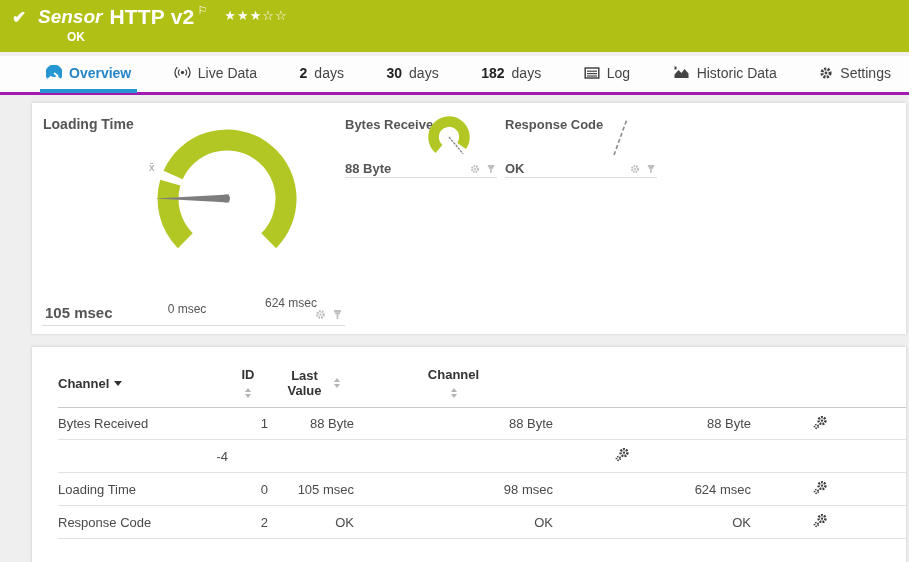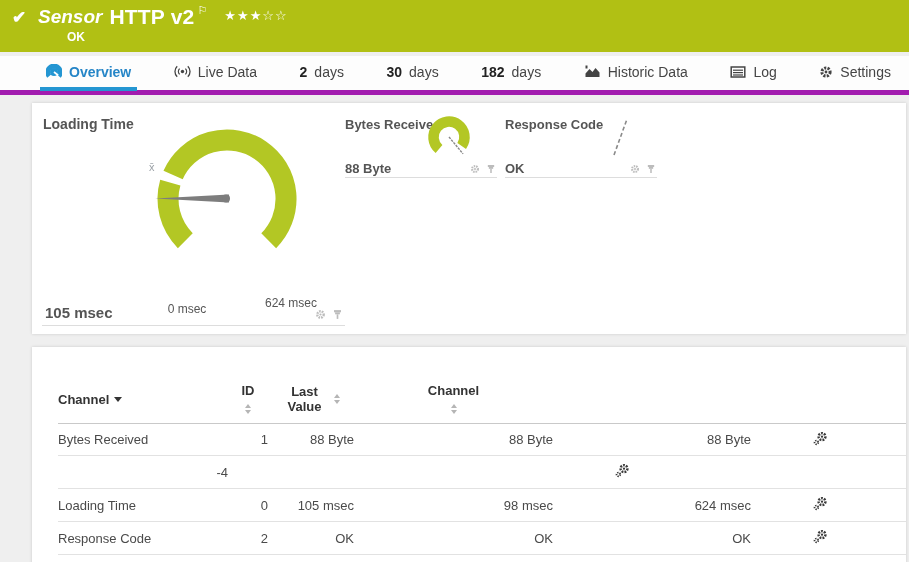--- a/index.html
+++ b/index.html
@@ -10,21 +10,21 @@
   .sensor-bar { height:52px; background:#b1c014; color:#fff; position:relative; padding:5px 0 0 12px; }
   .sensor-bar .check { position:absolute; left:12px; top:7px; font-size:17px; font-weight:bold; }
   .title-row { margin-left:26px; display:flex; align-items:center; gap:7px; }
   .sensor-word { font-style:italic; font-size:19px; font-weight:600; }
   .sensor-name { font-size:21px; font-weight:700; letter-spacing:.2px; }
   .flag { font-size:11px; vertical-align:super; position:relative; top:-7px; margin-left:-4px; }
   .stars { font-size:13px; letter-spacing:1px; margin-left:10px; position:relative; top:-2px; }
   .sensor-status { margin-left:55px; font-size:12px; font-weight:700; margin-top:1px; }
 
   
-  .tabbar { margin-top:4px; background:#fdfdfd; border-bottom:5px solid #a21caf;
+  .tabbar { margin-top:4px; background:#fdfdfd; border-bottom:3px solid #a21caf;
             display:flex; align-items:stretch; padding:0 12px 0 40px; justify-content:space-between; height:39px; }
   .tab { display:flex; align-items:center; gap:7px; font-size:14px; color:#454545;
          padding:0 6px; cursor:pointer; border-bottom:4px solid transparent; margin-bottom:-1px; }
   .tab .num { font-weight:700; color:#222; }
   .tab.active { border-bottom-color:#2496d2; color:#2585c7; font-weight:700; }
   .tab svg { display:block; }
 
   
   .card { background:#fff; margin-left:32px; margin-right:3px; box-shadow:0 0 3px rgba(0,0,0,.15); position:relative; }
   .card-gauges { margin-top:8px; height:231px; }
@@ -33,21 +33,21 @@
   .panel-title { font-size:14px; font-weight:700; color:#555; position:absolute; }
   .gauge-value { font-size:15px; font-weight:700; color:#555; position:absolute; }
   .mini-value  { font-size:13px; font-weight:700; color:#555; position:absolute; }
   .scale-label { font-size:12px; color:#555; position:absolute; width:74px; text-align:center; }
   .avg-marker  { position:absolute; font-size:11px; color:#9aa0a6; }
   .divider { position:absolute; border-bottom:1px solid #ddd; }
   .icon-pair { position:absolute; display:flex; gap:6px; align-items:center; color:#bcbcbc; }
   .icon-pair svg { display:block; }
 
   
-  .tablewrap { padding:36px 0 0 26px; }
+  .tablewrap { padding:20px 0 0 26px; }
   .trow { display:grid; grid-template-columns:170px 40px 86px 199px 198px 1fr;
           align-items:center; font-size:13px; color:#4a4a4a; }
   .thead { color:#333; font-weight:700; padding-bottom:8px; }
   .thead .hc { display:flex; align-items:center; gap:5px; }
   .hc.right { justify-content:flex-end;flex-direction:column; }
   .hc.center { justify-content:center; text-align:center; width:86px; }
   .tbody .trow { height:33px; border-bottom:1px solid #e2e2e2; }
   .tbody .trow:first-child { border-top:1px solid #c9c9c9; }
   .cell-right { text-align:right; }
   .editcell { padding-left:62px; }
@@ -115,34 +115,34 @@
   </div>
   <div class="tab">
     <span class="num">30</span>
     <span>days</span>
   </div>
   <div class="tab">
     <span class="num">182</span>
     <span>days</span>
   </div>
   <div class="tab">
-    <svg width="17" height="15" viewBox="0 0 17 15">
-      <path d="M1.5 13 L1.5 9.5 L5.5 5 L8.5 8 L11.5 4 L15.5 8.5 L15.5 13 Z" fill="#444"></path>
-      <rect x="1.5" y="1.5" width="2" height="3" fill="#444"></rect>
-    </svg>
-    <span>Historic Data</span>
-  </div>
-  <div class="tab">
     <svg width="16" height="14" viewBox="0 0 16 14">
       <rect x="1.2" y="2" width="13.6" height="10" fill="none" stroke="#444" stroke-width="1.5"></rect>
       <line x1="3" y1="5.2" x2="13" y2="5.2" stroke="#444" stroke-width="1.2"></line>
       <line x1="3" y1="7.6" x2="13" y2="7.6" stroke="#444" stroke-width="1.2"></line>
       <line x1="3" y1="10" x2="13" y2="10" stroke="#444" stroke-width="1.2"></line>
     </svg>
     <span>Log</span>
+  </div>
+  <div class="tab">
+    <svg width="17" height="15" viewBox="0 0 17 15">
+      <path d="M1.5 13 L1.5 9.5 L5.5 5 L8.5 8 L11.5 4 L15.5 8.5 L15.5 13 Z" fill="#444"></path>
+      <rect x="1.5" y="1.5" width="2" height="3" fill="#444"></rect>
+    </svg>
+    <span>Historic Data</span>
   </div>
   <div class="tab">
     <svg width="14" height="14" style="color:#444">
         <use href="#sym-gear"></use>
       </svg>
     <span>Settings</span>
   </div>
 </div>
 
 <div class="card card-gauges">

